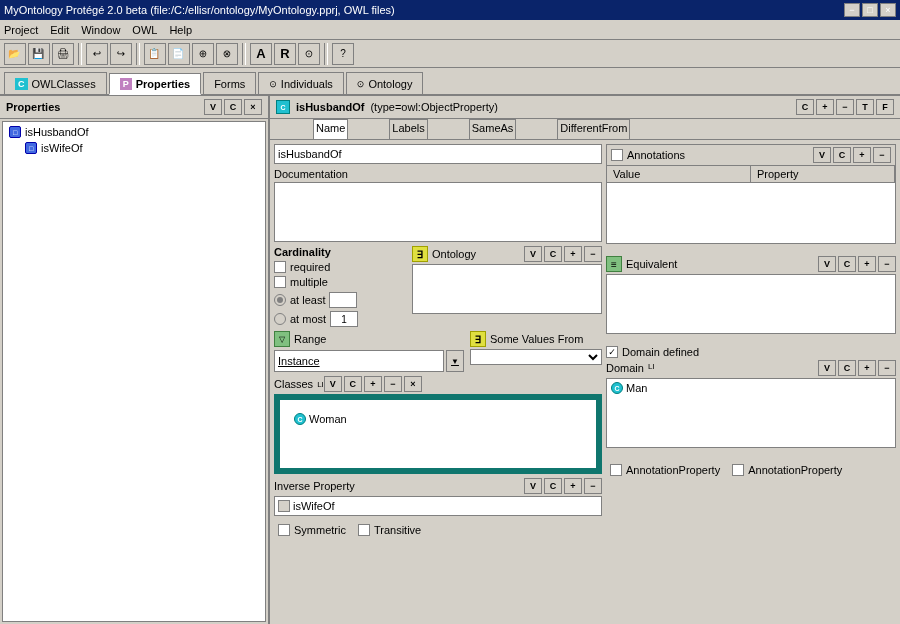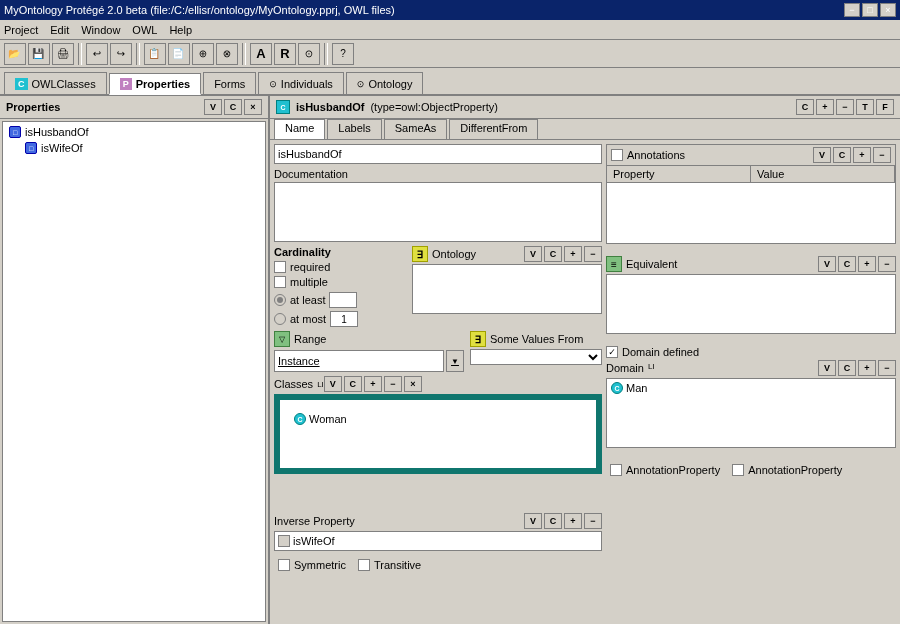--- a/index.html
+++ b/index.html
@@ -223,25 +223,26 @@
     .inner-tabs {
       display: flex;
       background: #d4d0c8;
       border-bottom: 1px solid #808080;
       padding-left: 4px;
     }
     .inner-tab {
       background: #d4d0c8;
       border: 1px solid #808080;
       border-bottom: none;
-      padding: 2px 10px;
+      padding: 2px 2px;
       cursor: pointer;
       font-size: 11px;
       margin-right: 2px;
       height: 20px;
+      margin-left: 39px;
     }
     .inner-tab.active {
       background: white;
     }
     
     .content-body {
       flex: 1;
       display: flex;
       padding: 4px;
       gap: 4px;
@@ -528,21 +529,20 @@
       border: 1px solid #808080;
       background: white;
       min-height: 60px;
       padding: 2px;
     }
     
     .inverse-section {
       display: flex;
       flex-direction: column;
       gap: 2px;
-      margin-top: 35px;
     }
     .inverse-header {
       display: flex;
       align-items: center;
       justify-content: space-between;
     }
     .inverse-header-left {
       display: flex;
       align-items: center;
       gap: 4px;
@@ -831,22 +831,22 @@
             </div>
             <div class="controls-row">
               <div class="small-btn">V</div>
               <div class="small-btn">C</div>
               <div class="small-btn">+</div>
               <div class="small-btn">−</div>
             </div>
           </div>
           <div class="anno-table">
             <div class="anno-table-header">
+              <span class="anno-col">Value</span>
               <span class="anno-col">Property</span>
-              <span class="anno-col">Value</span>
             </div>
             <div style="height:60px;background:white;"></div>
           </div>
         </div>
 
         <div style="display:flex;flex-direction:column;gap:2px;">
           <div style="display:flex;align-items:center;gap:4px;">
             <div style="width:16px;height:16px;background:#80c080;border:1px solid #408040;display:flex;align-items:center;justify-content:center;font-size:10px;font-weight:bold;">≡</div>
             <span>Equivalent</span>
             <div class="controls-row" style="margin-left:auto;">

